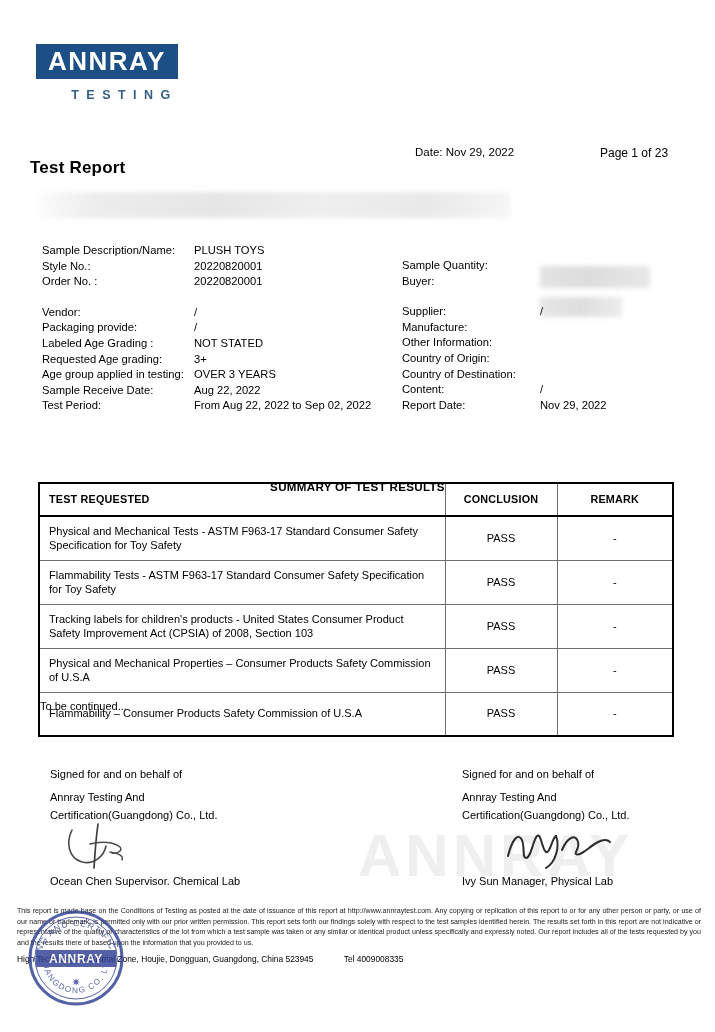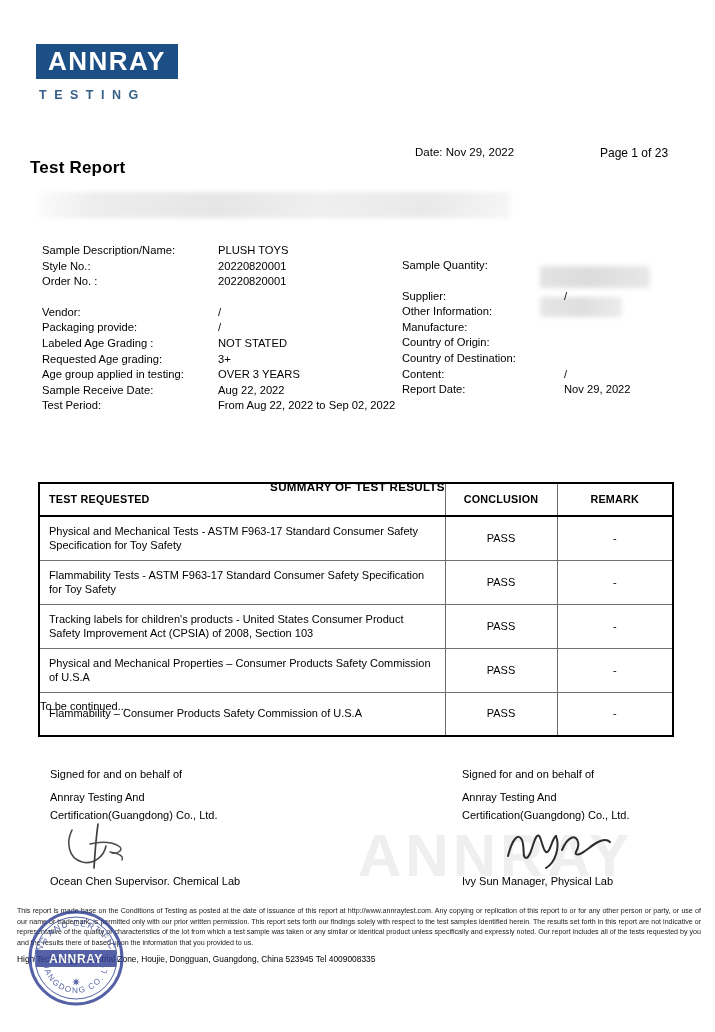--- a/index.html
+++ b/index.html
@@ -39,20 +39,21 @@
     line-height: 1.08;
     font-family: "Liberation Sans", sans-serif;
   }
   .logo-sub {
     margin-top: 9px;
     color: #355f86;
     font-size: 12.5px;
     font-weight: bold;
     letter-spacing: 7.5px;
     padding-left: 3px;
+    text-align: right;
   }
 
   
   .report-header {
     position: absolute;
     left: 30px;
     top: 142px;
     width: 660px;
     height: 24px;
   }
@@ -121,21 +122,20 @@
     position: absolute;
     top: 243px;
     font-size: 11.2px;
     line-height: 15.6px;
   }
   .info-left  { left: 42px;  width: 350px; }
   .info-right { left: 402px; width: 300px; }
   .info-row {
     display: flex;
     white-space: nowrap;
-    gap: 24px;
   }
   .info-label {
     width: 152px;
     flex: 0 0 152px;
   }
   .info-right .info-label {
     width: 138px;
     flex: 0 0 138px;
   }
   .info-value { flex: 1 1 auto; }
@@ -263,20 +263,21 @@
     color: #1a1a1a;
     text-align: justify;
   }
   .footer-address {
     margin-top: 5px;
     font-size: 8.4px;
     line-height: 13px;
   }
   .footer-tel {
     display: inline-block;
+    margin-left: 28px;
   }
   .footer-company {
     font-size: 9px;
     font-weight: bold;
     line-height: 13px;
   }
 
   
   .seal {
     position: absolute;
@@ -351,31 +352,35 @@
       <span class="info-label">Test Period:</span>
       <span class="info-value">From Aug 22, 2022 to Sep 02, 2022</span>
     </div>
   </div>
 
   <div class="info info-right" style="top:258px;">
     <div class="info-row">
       <span class="info-label">Sample Quantity:</span>
       <span class="info-value"></span>
     </div>
+    <div class="info-row">
+      <span class="info-label">Buyer:</span>
+      <span class="info-value"></span>
+    </div>
     <div class="info-gap"></div>
     <div class="info-row">
       <span class="info-label">Supplier:</span>
       <span class="info-value">/</span>
     </div>
     <div class="info-row">
+      <span class="info-label">Manufacture:</span>
+      <span class="info-value"></span>
+    </div>
+    <div class="info-row">
       <span class="info-label">Other Information:</span>
-      <span class="info-value"></span>
-    </div>
-    <div class="info-row">
-      <span class="info-label">Manufacture:</span>
       <span class="info-value"></span>
     </div>
     <div class="info-row">
       <span class="info-label">Country of Origin:</span>
       <span class="info-value"></span>
     </div>
     <div class="info-row">
       <span class="info-label">Country of Destination:</span>
       <span class="info-value"></span>
     </div>

